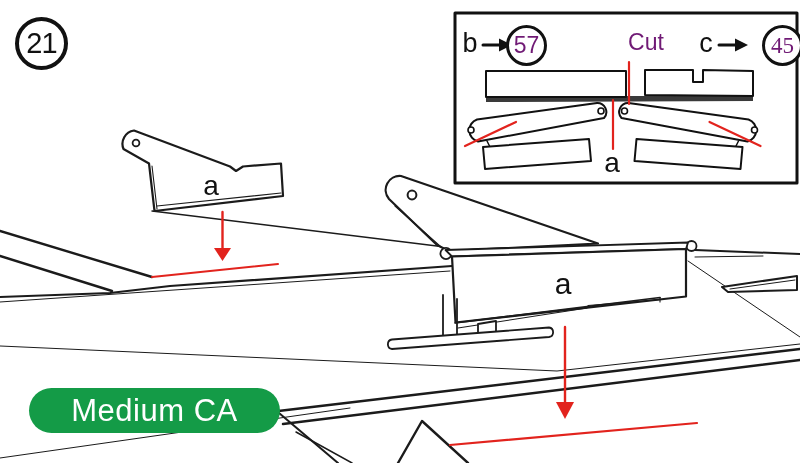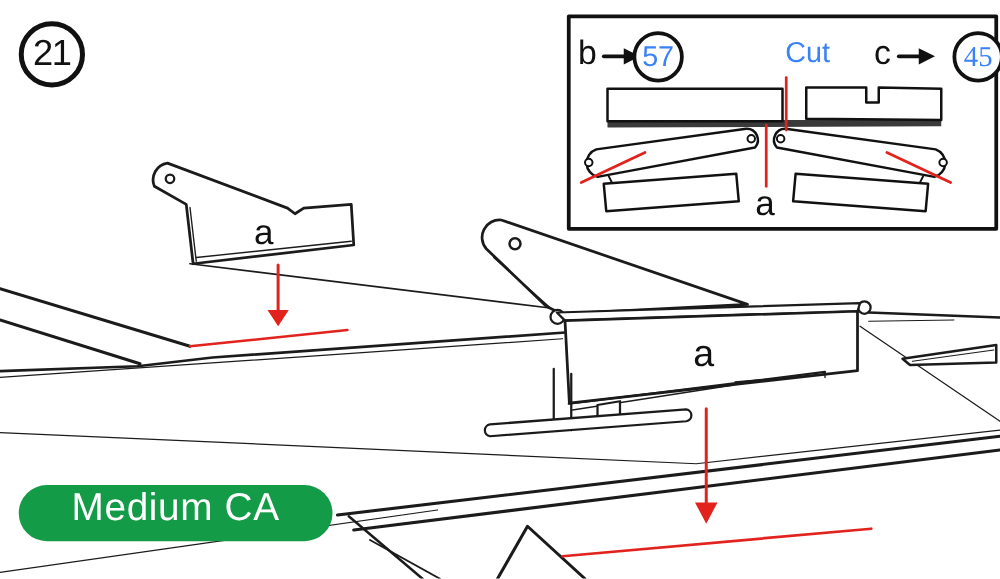--- a/index.html
+++ b/index.html
@@ -20,30 +20,30 @@
     background: #fff;
   }
 
   
   .inset-letter { font-size: 27px; font-weight: 500; color: #111; }
   .ref-circle {
     width: 41px; height: 41px; border: 3px solid #111; border-radius: 50%;
     display: flex; align-items: center; justify-content: center;
     font-size: 23px; font-weight: 500; background: #fff;
   }
-  .red-text { color: #3b82f6; }
+  .red-text { color: #701a75; }
   .cut-label { font-size: 23px; font-weight: 500; }
   .part-letter { font-size: 28px; font-weight: 500; color: #111; }
   .part-letter-lg { font-size: 30px; font-weight: 500; color: #111; }
 
   
   .pill {
-    left: 15px; top: 388px; width: 251px; height: 45px;
+    left: 29px; top: 388px; width: 251px; height: 45px;
     border-radius: 23px; background: #149b47;
-    display: flex; justify-content: center;
+    display: flex; align-items: center; justify-content: center;
     color: #fff; font-size: 31px; font-weight: 500; letter-spacing: 0.5px;
   }
 </style>
 </head>
 <body>
 
 <div id="stage">
 
   <svg id="lineart" width="800" height="463" viewBox="0 0 800 463" fill="none" stroke-linejoin="round" stroke-linecap="round">
 

